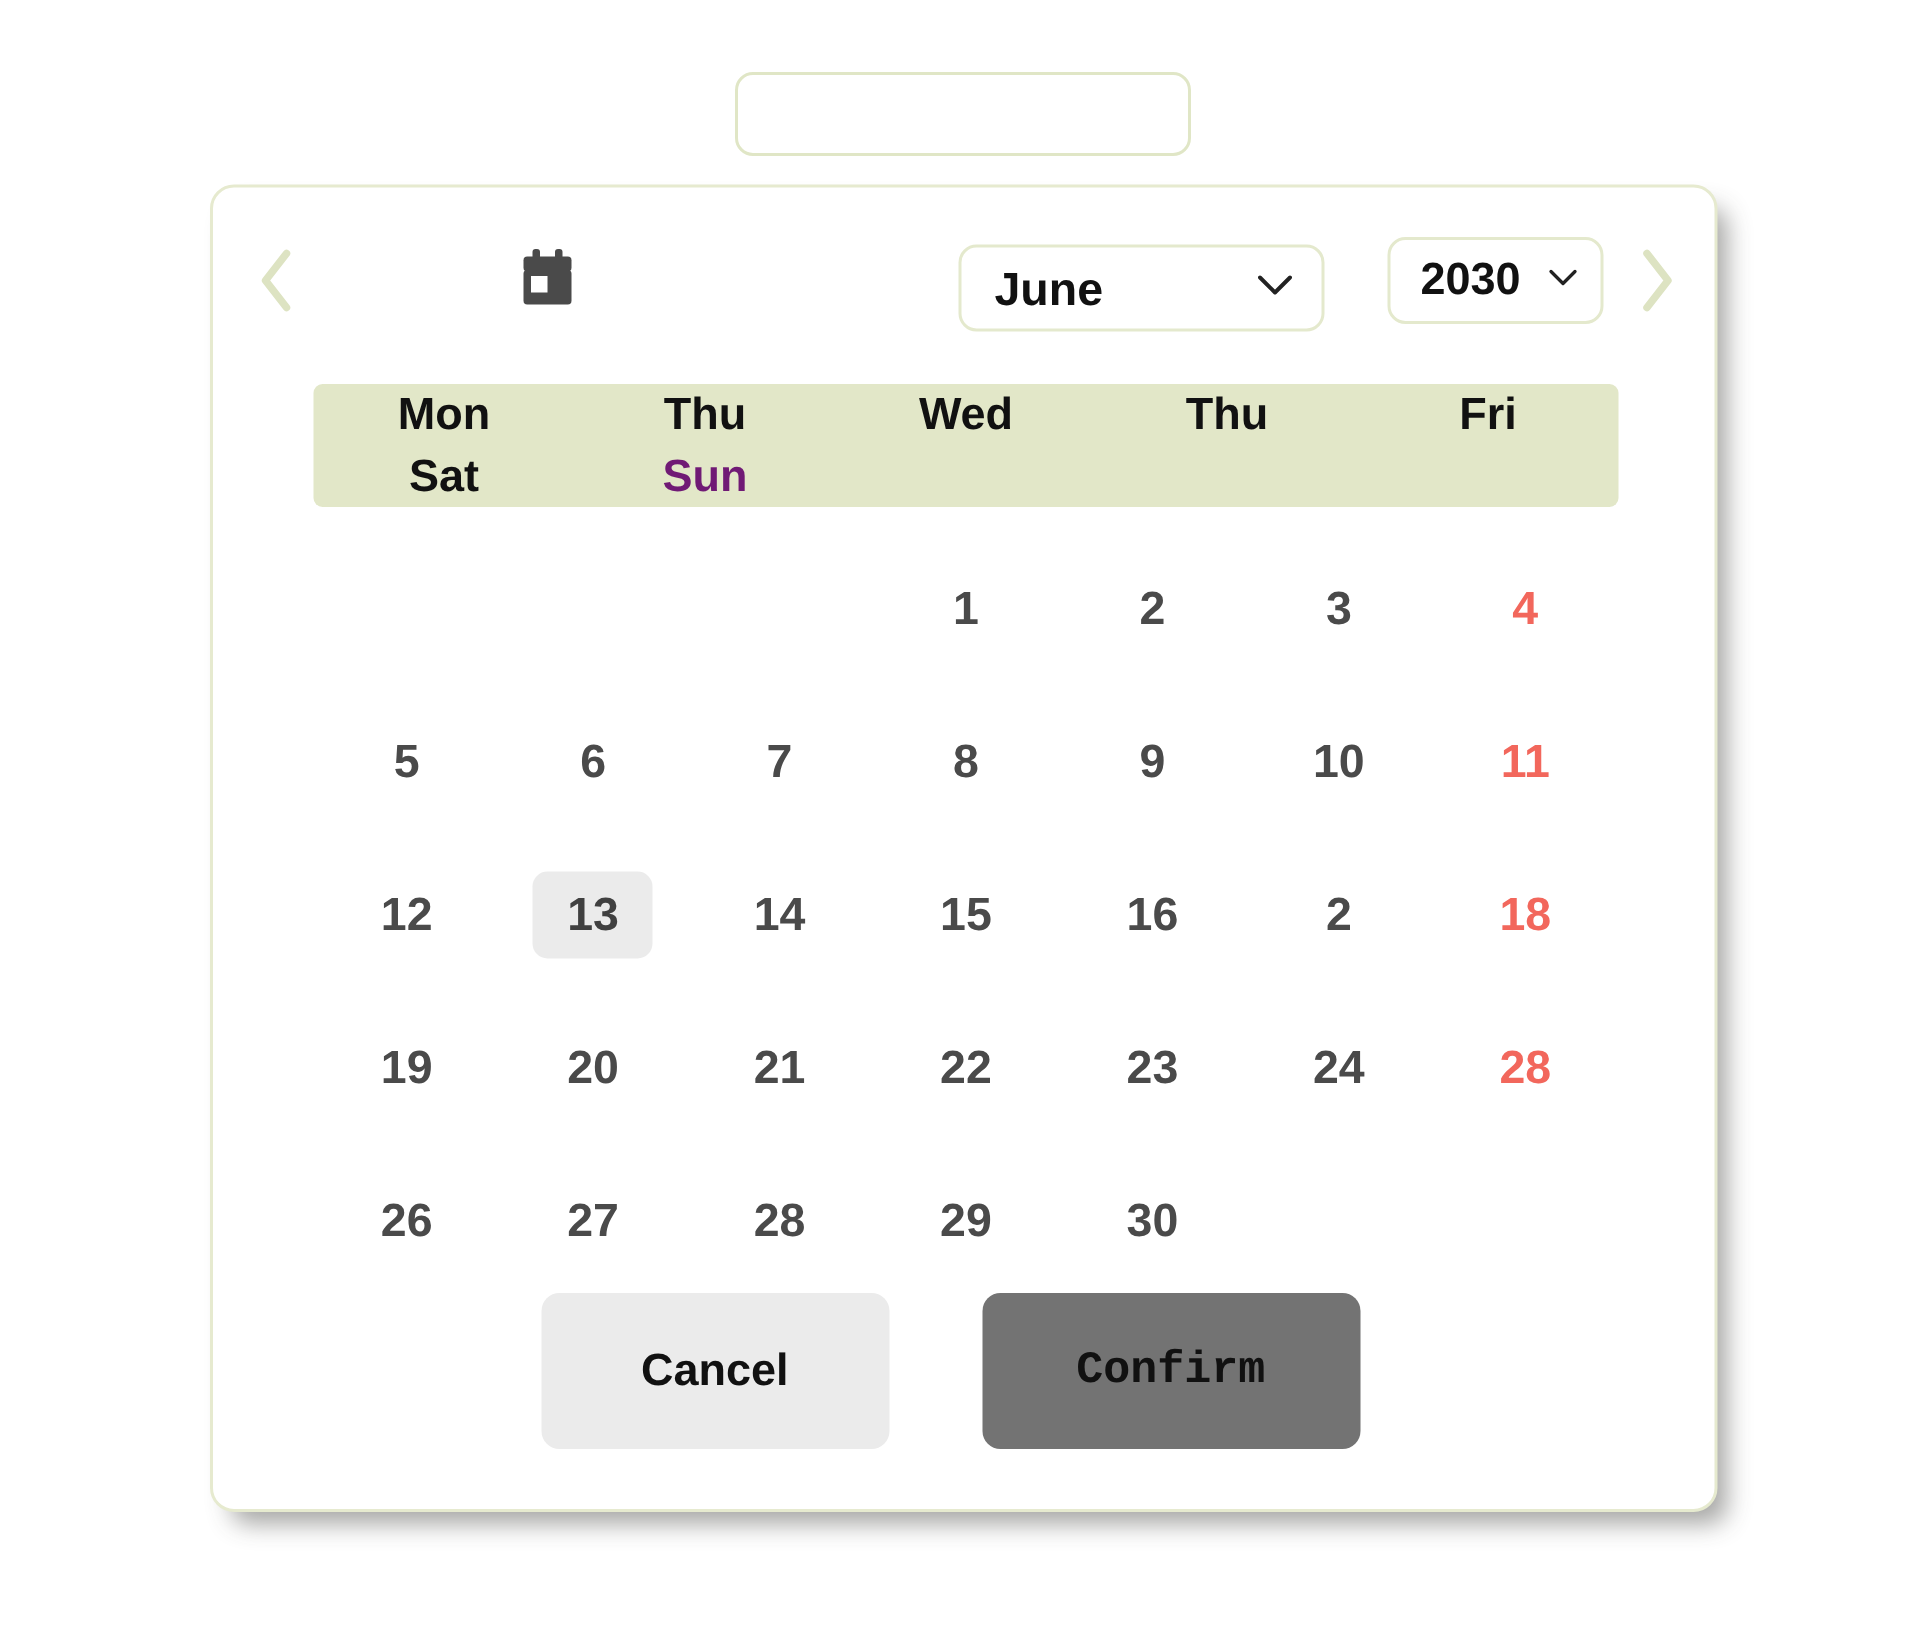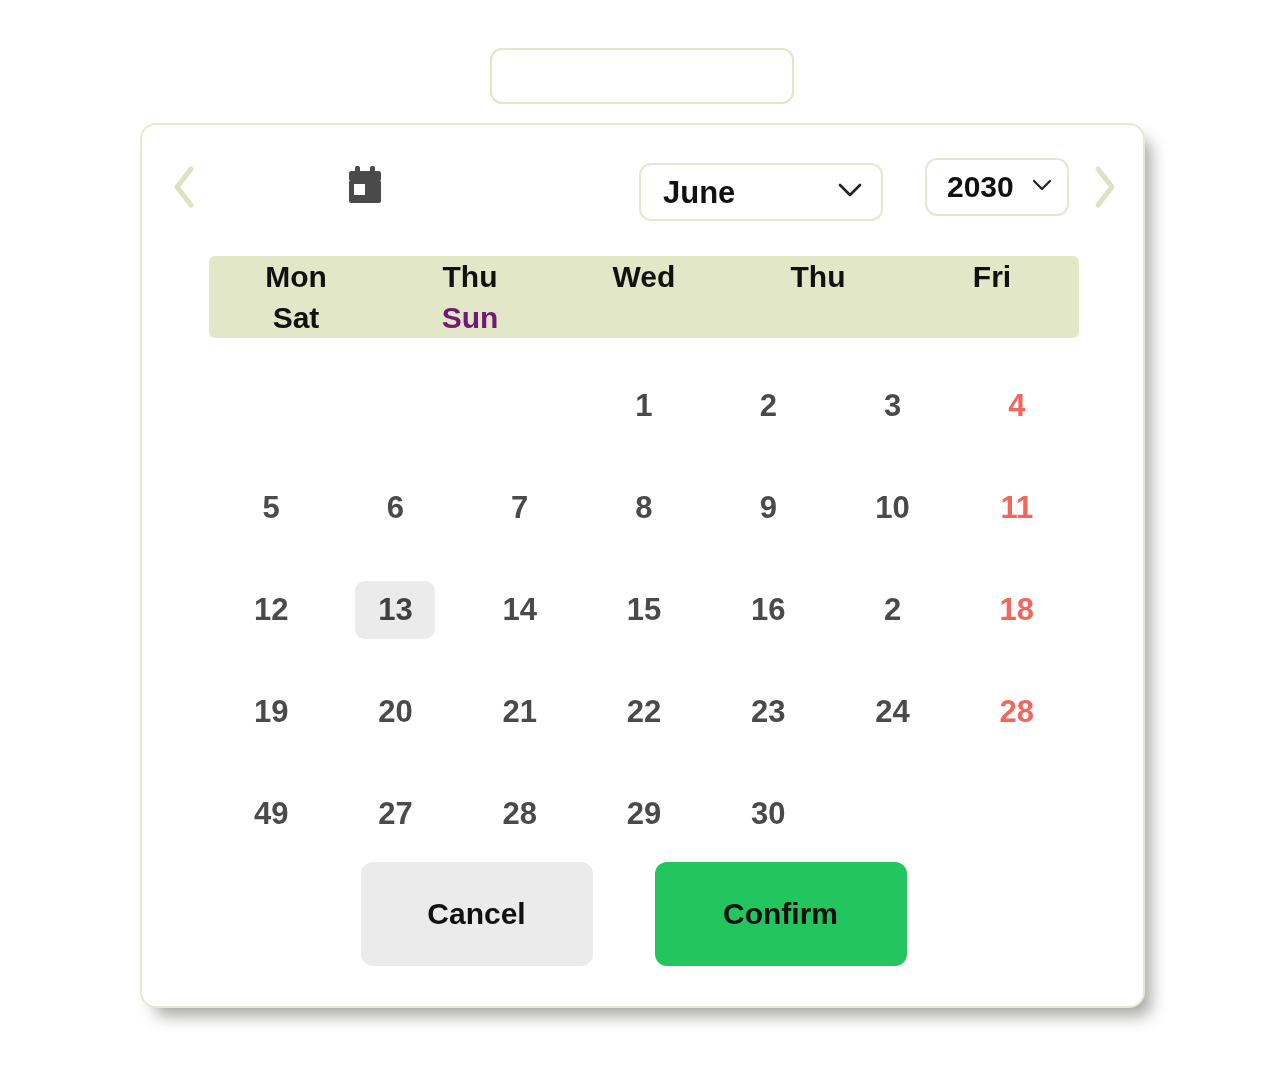--- a/index.html
+++ b/index.html
@@ -185,21 +185,21 @@
     font-size: 30px;
     font-weight: bold;
     color: #111111;
     cursor: pointer;
     height: 104px;
     line-height: 104px;
     padding: 0;
     text-align: center;
   }
   .btn.cancel { width: 232px; background: #ebebeb; margin-left: -18px; }
-  .btn.confirm { width: 252px; background: #22c55e; margin-left: 4px; }
+  .btn.confirm { width: 252px; background: #737373; margin-left: 4px; font-family: Liberation Mono, monospace; }
 </style>
 </head>
 <body>
 
 <div class="date-input-wrap">
   <input class="date-input" type="text" placeholder="" value="" style="">
 </div>
 
 <div class="picker-card">
 
@@ -345,21 +345,21 @@
       <div class="date-cell">
         <span class="day">23</span>
       </div>
       <div class="date-cell">
         <span class="day">24</span>
       </div>
       <div class="date-cell sunday">
         <span class="day">28</span>
       </div>
       <div class="date-cell">
-        <span class="day">49</span>
+        <span class="day">26</span>
       </div>
       <div class="date-cell">
         <span class="day">27</span>
       </div>
       <div class="date-cell">
         <span class="day">28</span>
       </div>
       <div class="date-cell">
         <span class="day">29</span>
       </div>

